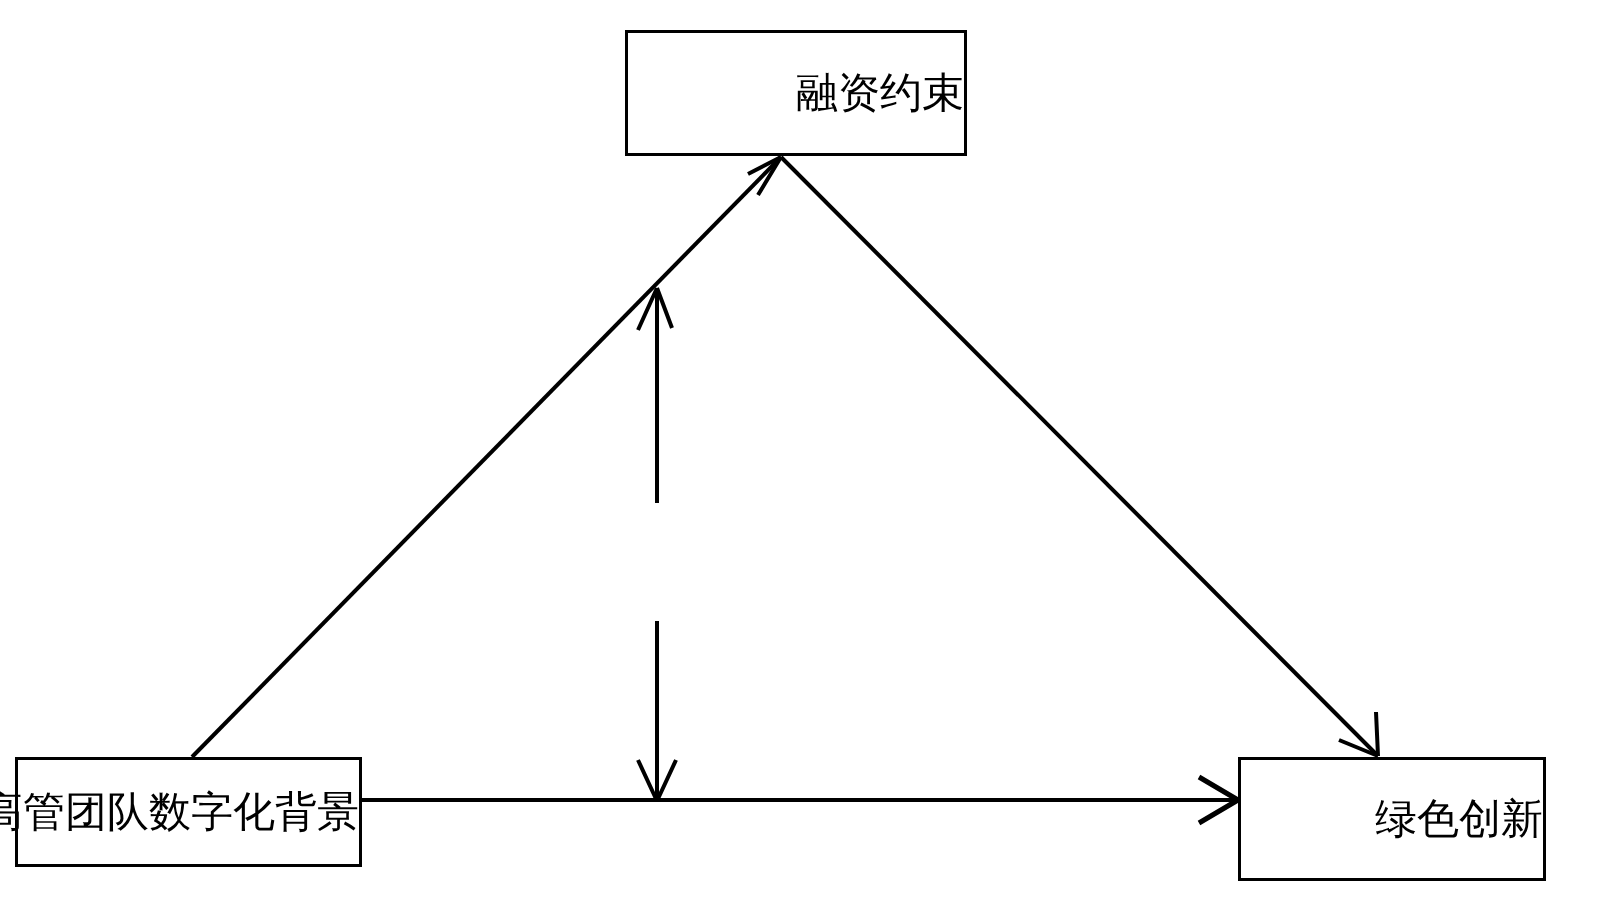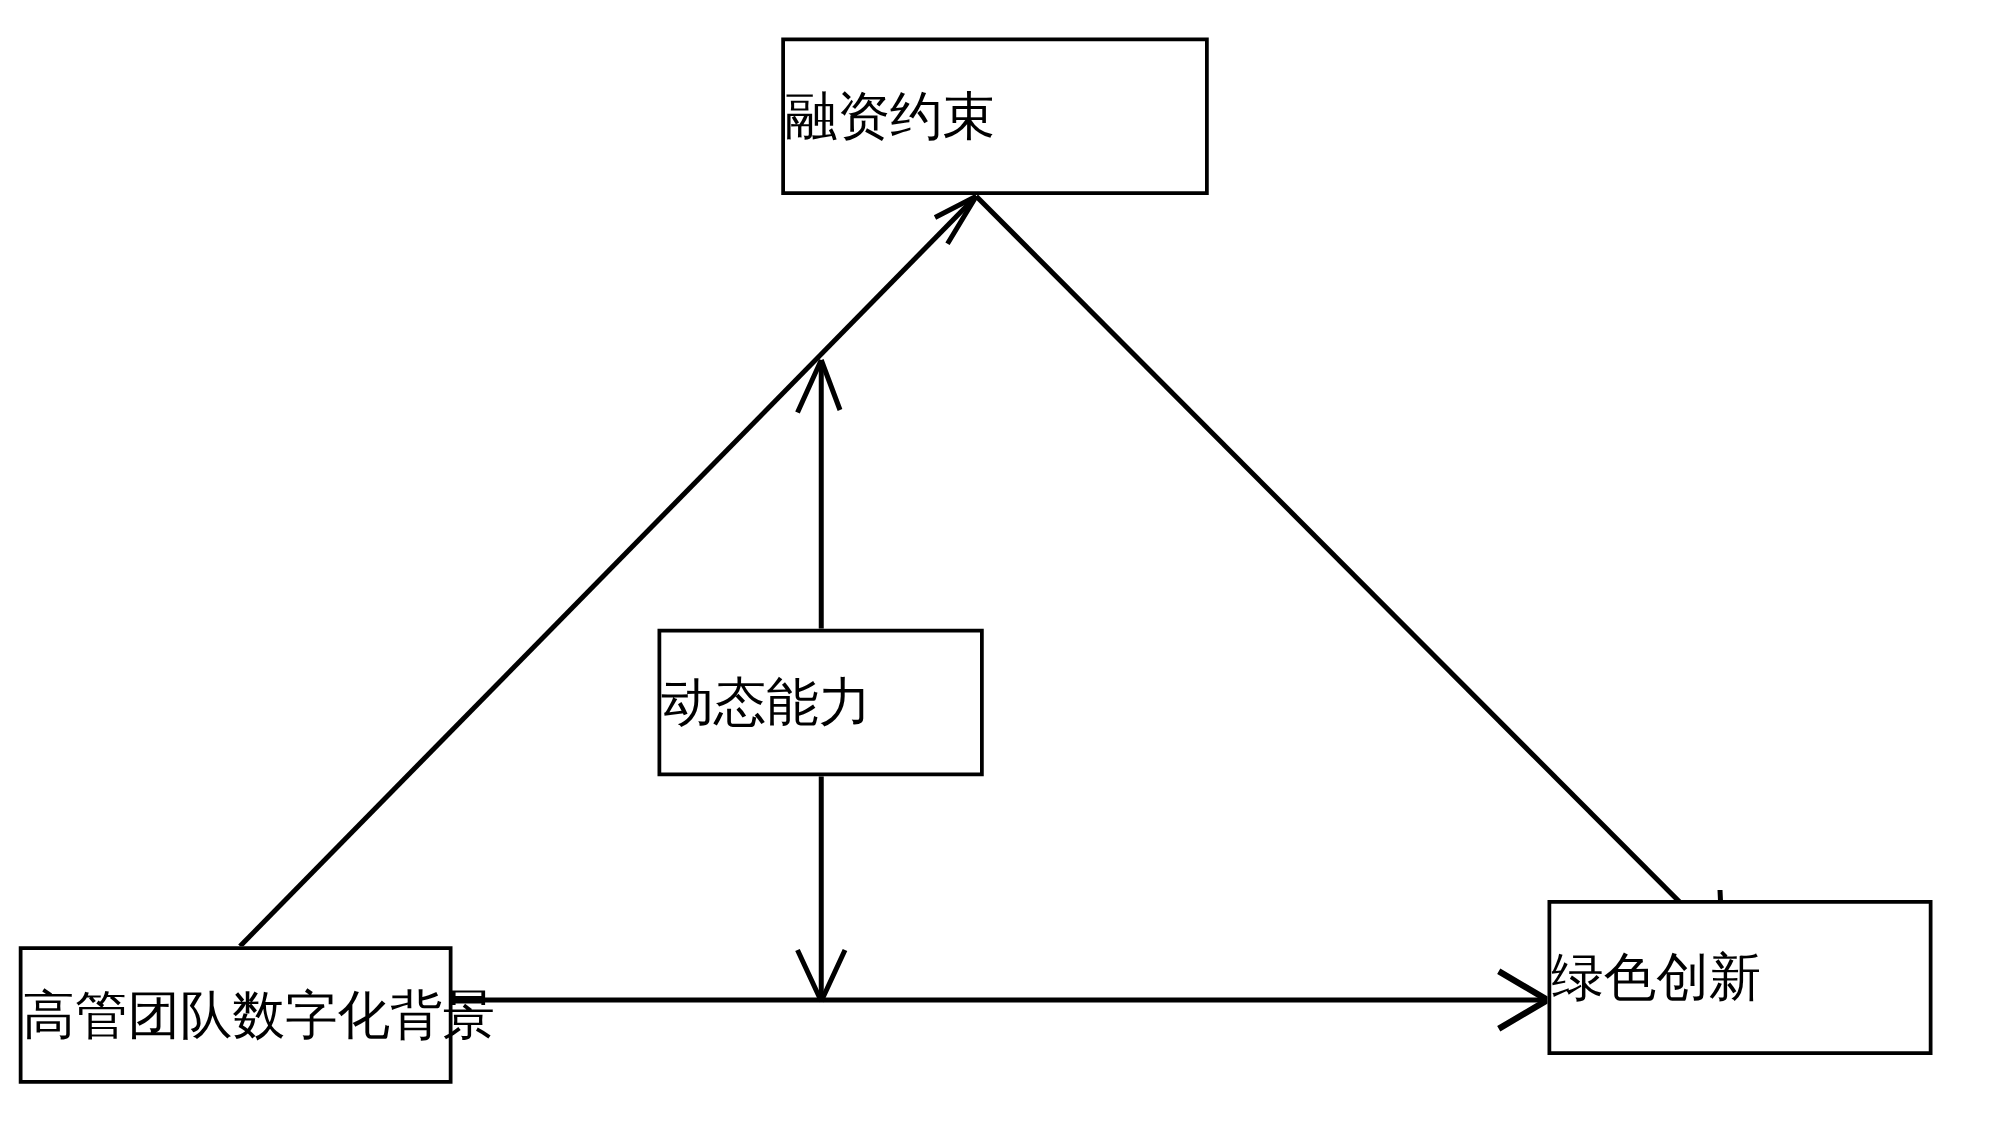--- a/index.html
+++ b/index.html
@@ -24,21 +24,21 @@
     width: 1600px;
     height: 901px;
   }
   .node-box {
     position: absolute;
     box-sizing: border-box;
     border: 3px solid #000000;
     background: #ffffff;
     display: flex;
     align-items: center;
-    justify-content: flex-start;
+    justify-content: flex-end;
     z-index: 2;
   }
   .node-label {
     font-family: "DejaVu Sans", "Liberation Sans", sans-serif;
     color: #000000;
     line-height: 1.1;
     white-space: nowrap;
     user-select: none;
   }
   
@@ -51,21 +51,21 @@
     left: 526px;  top: 503px;  width: 261px; height: 118px;
   }
   #node-dynamic-capability .node-label { font-size: 42px; }
 
   #node-tmt-digital-background {
     left: 15px;   top: 757px;  width: 347px; height: 110px;
   }
   #node-tmt-digital-background .node-label { font-size: 42px; }
 
   #node-green-innovation {
-    left: 1238px; top: 720px;  width: 308px; height: 124px;
+    left: 1238px; top: 757px;  width: 308px; height: 124px;
   }
   #node-green-innovation .node-label { font-size: 42px; }
 </style>
 </head>
 <body>
 
 <div id="diagram-canvas">
 
   <svg id="diagram-svg" viewBox="0 0 1600 901" xmlns="http://www.w3.org/2000/svg">
 
@@ -92,23 +92,20 @@
     <g>
       <line x1="657" y1="621" x2="657" y2="800" stroke="#000000" stroke-width="4" stroke-linecap="butt"></line>
       <path d="M 657 801 L 638 760 M 657 801 L 676 760" stroke="#000000" stroke-width="4" fill="none" stroke-linecap="butt"></path>
     </g>
   </svg>
 
   <div class="node-box" id="node-financing-constraints">
     <span class="node-label">融资约束</span>
   </div>
 
-  <div class="node-box" id="node-dynamic-capability">
-    <span class="node-label">动态能力</span>
-  </div>
 
   <div class="node-box" id="node-tmt-digital-background">
     <span class="node-label">高管团队数字化背景</span>
   </div>
 
   <div class="node-box" id="node-green-innovation">
     <span class="node-label">绿色创新</span>
   </div>
 
 </div>

